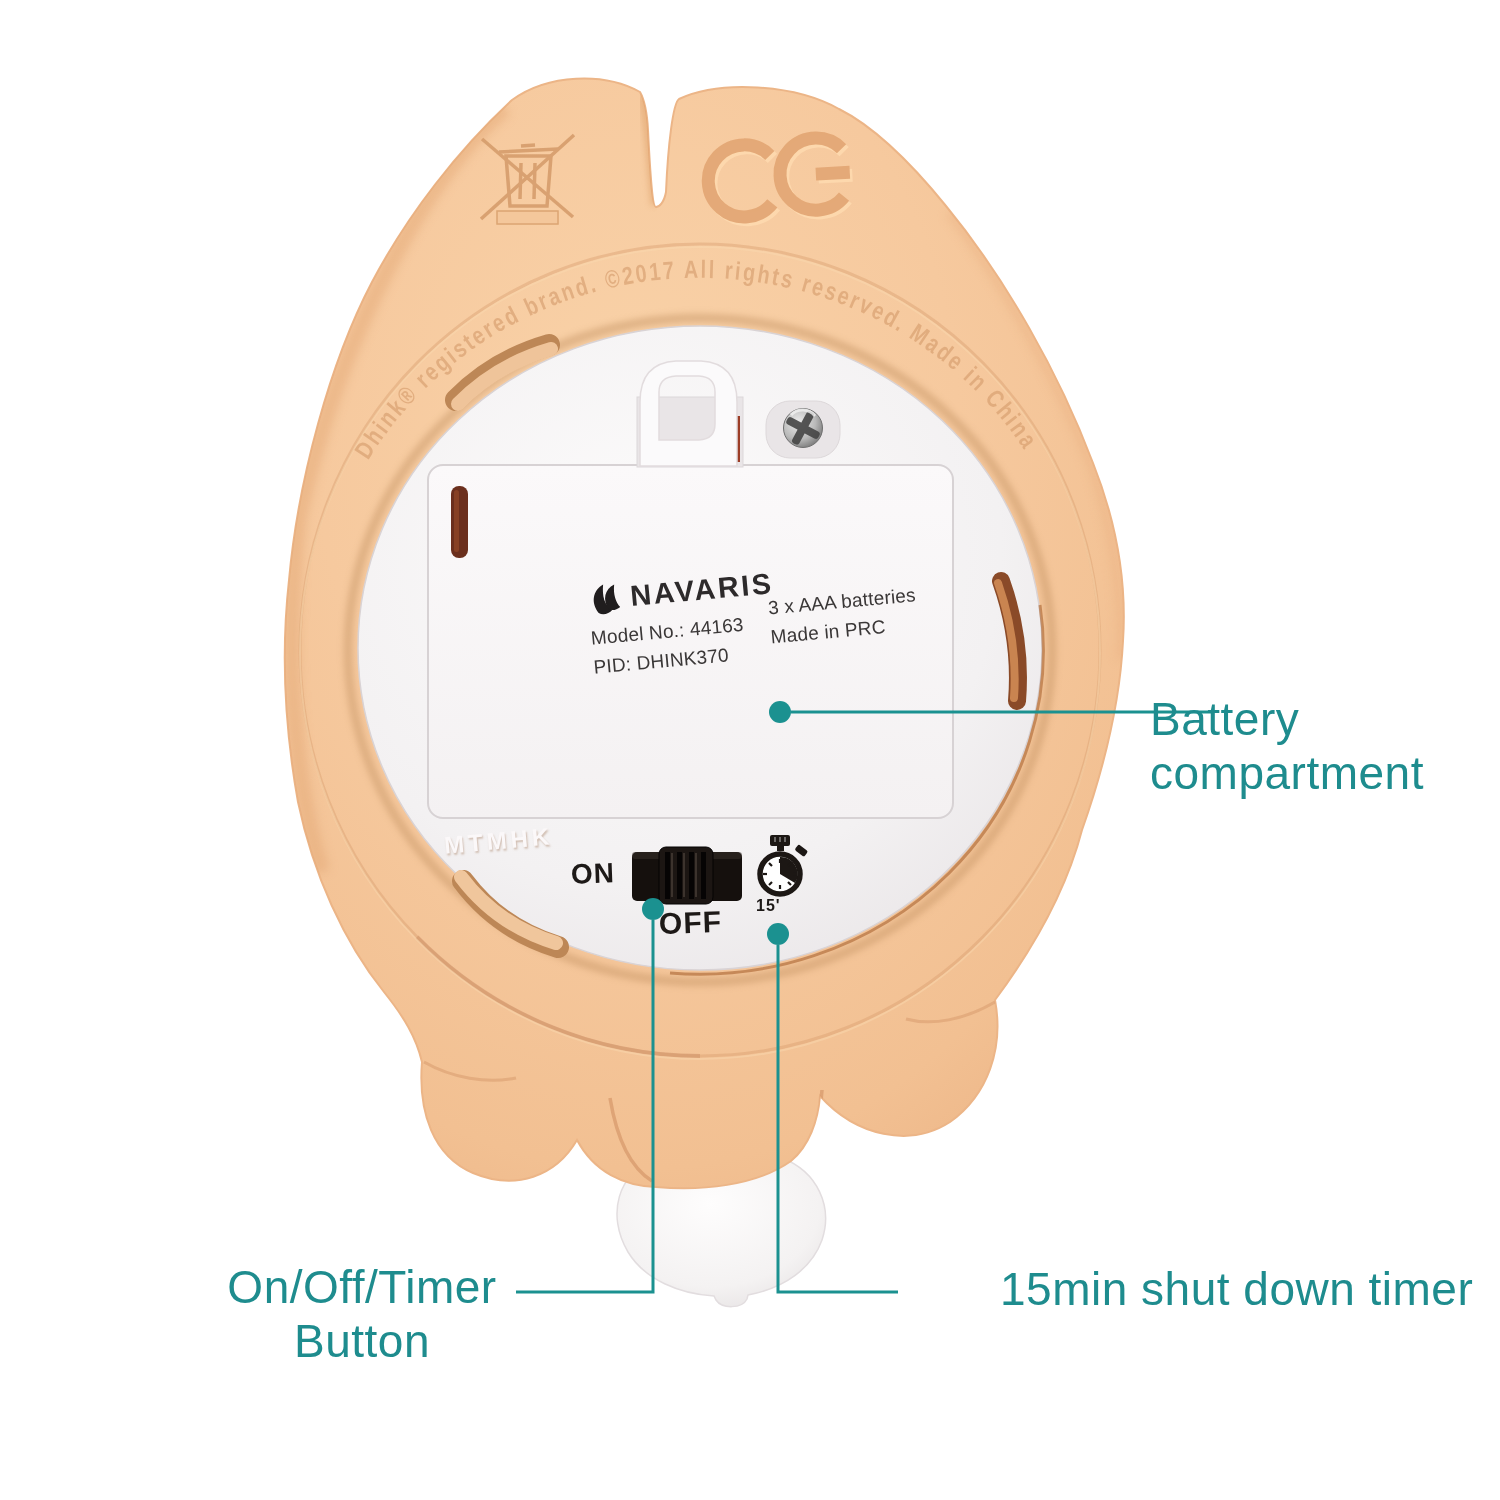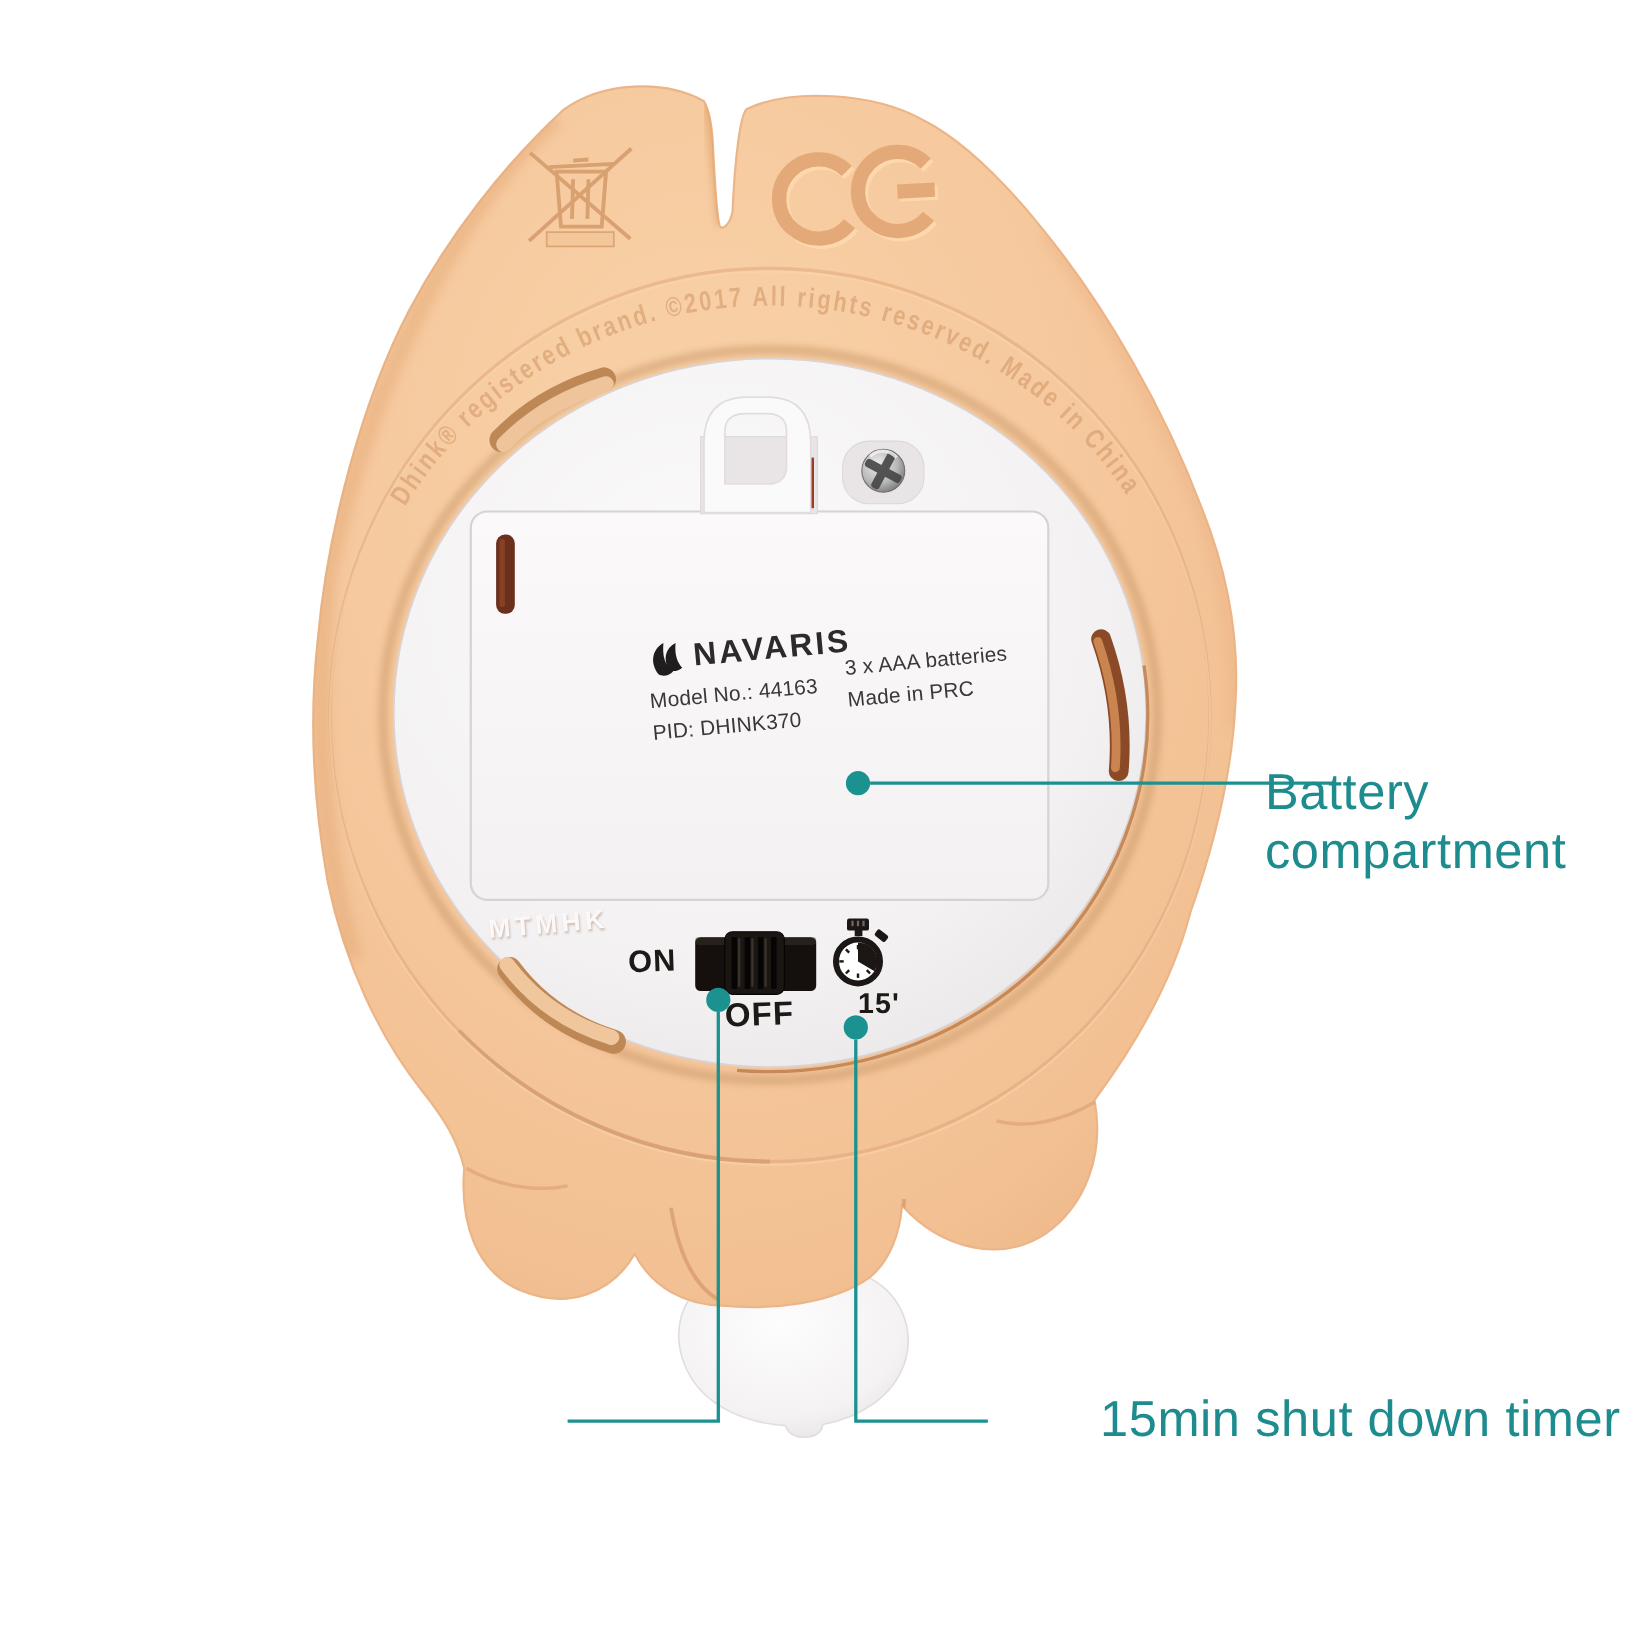--- a/index.html
+++ b/index.html
@@ -11,21 +11,21 @@
   .label-block{left:586px;top:584px;transform:rotate(-5.2deg);transform-origin:0 0;color:#343132;}
   .brand-row{display:flex;align-items:center;gap:11px;margin-left:4px;}
   .brand-name{font-size:29px;font-weight:700;letter-spacing:2.5px;color:#2d2a2b;}
   .info-row{display:flex;gap:26px;margin-top:7px;}
   .info-col{font-size:19px;letter-spacing:.2px;line-height:29px;color:#3a3737;}
   .info-col.right{margin-top:-14px;}
   
   .ctl{color:#1d1917;font-weight:700;}
   .ctl-on{left:571px;top:858px;font-size:28px;letter-spacing:1px;transform:rotate(-2deg);}
   .ctl-off{left:659px;top:906px;font-size:30px;letter-spacing:1px;transform:rotate(-2deg);}
-  .ctl-timer{left:780px;top:897px;font-size:26px;letter-spacing:1px;}
+  .ctl-timer{left:756px;top:897px;font-size:16px;letter-spacing:1px;}
   
   .mold{left:444px;top:827px;font-size:24px;font-weight:700;letter-spacing:4px;
         color:#fbf8f9;text-shadow:1px 2px 2px rgba(167,126,98,.45);transform:rotate(-5deg);}
   
   .callout{color:#1E8C8E;font-weight:300;font-size:46px;line-height:54px;letter-spacing:.5px;}
   .co-battery{left:1150px;top:644px;width:330px;text-align:left;margin-top:48px;}
   .co-onoff{left:206px;top:1260px;width:312px;text-align:center;}
   .co-timer{left:964px;top:1262px;margin-left:36px;}
   .co-line{display:block;}
 </style>
@@ -246,15 +246,19 @@
 <div class="abs ctl ctl-on">ON</div>
 <div class="abs ctl ctl-off">OFF</div>
 <div class="abs ctl ctl-timer">15'</div>
 
 <div class="abs mold">MTMHK</div>
 
 <div class="abs callout co-battery">
   <span class="co-line">Battery</span>
   <span class="co-line">compartment</span>
 </div>
+<div class="abs callout co-onoff">
+  <span class="co-line">On/Off/Timer</span>
+  <span class="co-line">Button</span>
+</div>
 <div class="abs callout co-timer">15min shut down timer</div>
 
 </div>
 
 </body></html>

